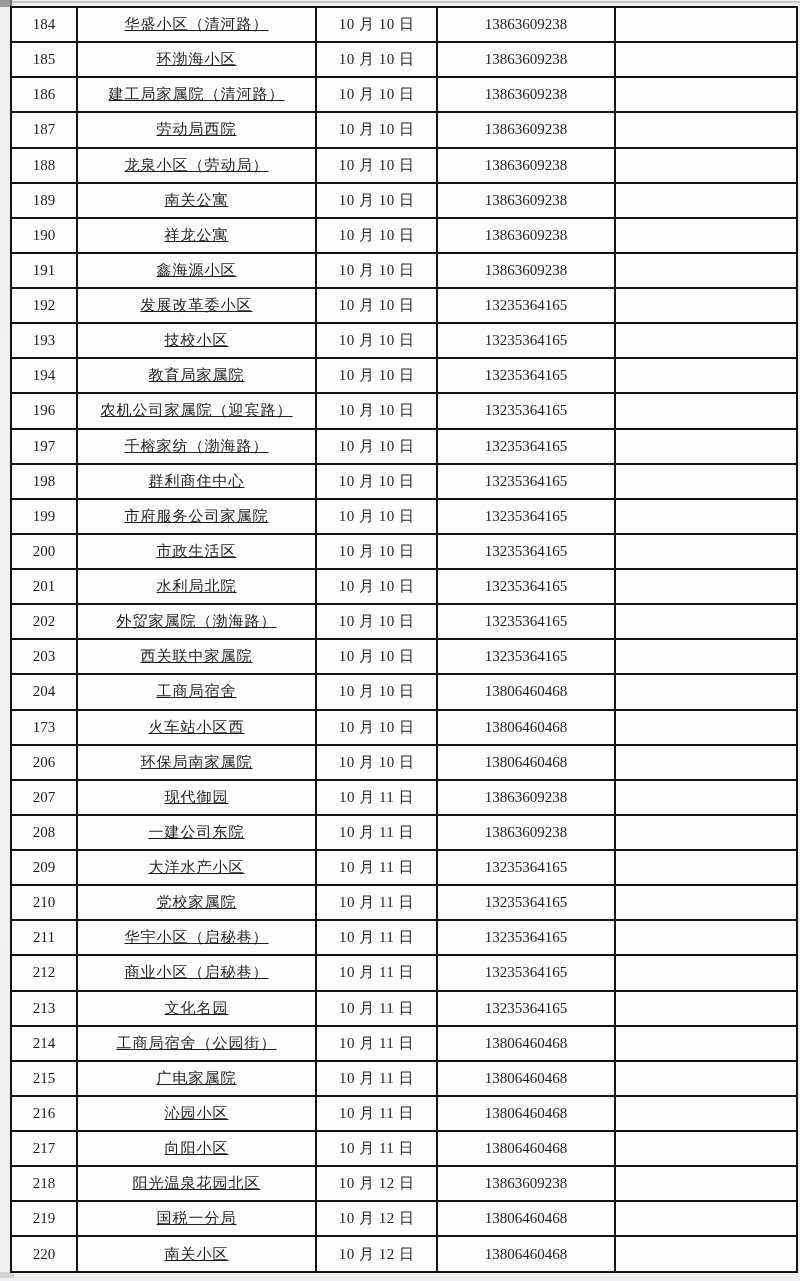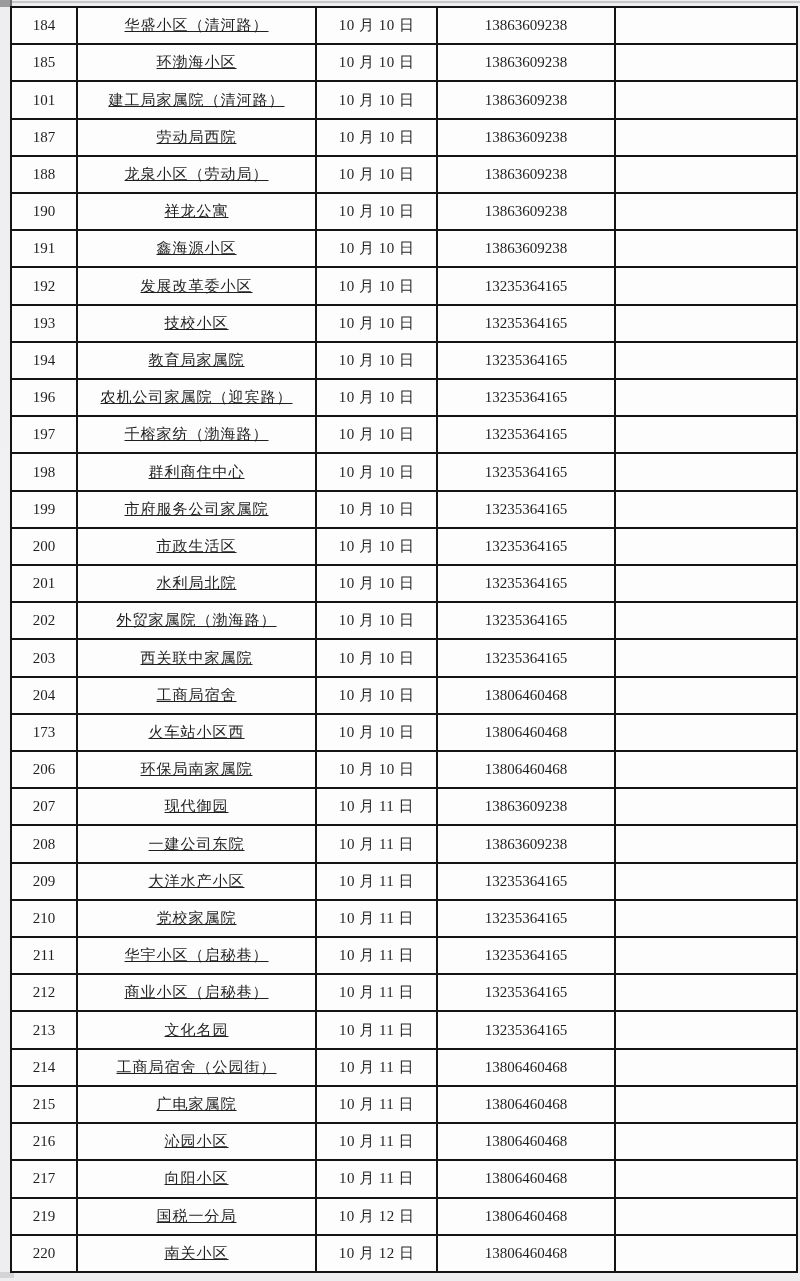--- a/index.html
+++ b/index.html
@@ -110,41 +110,48 @@
           <td class="note"></td>
         </tr>
         <tr>
           <td class="num">185</td>
           <td class="name">环渤海小区</td>
           <td class="date">10 月 10 日</td>
           <td class="phone">13863609238</td>
           <td class="note"></td>
         </tr>
         <tr>
-          <td class="num">101</td>
+          <td class="num">186</td>
           <td class="name">建工局家属院（清河路）</td>
           <td class="date">10 月 10 日</td>
           <td class="phone">13863609238</td>
           <td class="note"></td>
         </tr>
         <tr>
           <td class="num">187</td>
           <td class="name">劳动局西院</td>
           <td class="date">10 月 10 日</td>
           <td class="phone">13863609238</td>
           <td class="note"></td>
         </tr>
         <tr>
           <td class="num">188</td>
           <td class="name">龙泉小区（劳动局）</td>
           <td class="date">10 月 10 日</td>
           <td class="phone">13863609238</td>
           <td class="note"></td>
         </tr>
         <tr>
+          <td class="num">189</td>
+          <td class="name">南关公寓</td>
+          <td class="date">10 月 10 日</td>
+          <td class="phone">13863609238</td>
+          <td class="note"></td>
+        </tr>
+        <tr>
           <td class="num">190</td>
           <td class="name">祥龙公寓</td>
           <td class="date">10 月 10 日</td>
           <td class="phone">13863609238</td>
           <td class="note"></td>
         </tr>
         <tr>
           <td class="num">191</td>
           <td class="name">鑫海源小区</td>
           <td class="date">10 月 10 日</td>
@@ -317,20 +324,27 @@
           <td class="name">沁园小区</td>
           <td class="date">10 月 11 日</td>
           <td class="phone">13806460468</td>
           <td class="note"></td>
         </tr>
         <tr>
           <td class="num">217</td>
           <td class="name">向阳小区</td>
           <td class="date">10 月 11 日</td>
           <td class="phone">13806460468</td>
+          <td class="note"></td>
+        </tr>
+        <tr>
+          <td class="num">218</td>
+          <td class="name">阳光温泉花园北区</td>
+          <td class="date">10 月 12 日</td>
+          <td class="phone">13863609238</td>
           <td class="note"></td>
         </tr>
         <tr>
           <td class="num">219</td>
           <td class="name">国税一分局</td>
           <td class="date">10 月 12 日</td>
           <td class="phone">13806460468</td>
           <td class="note"></td>
         </tr>
         <tr>

